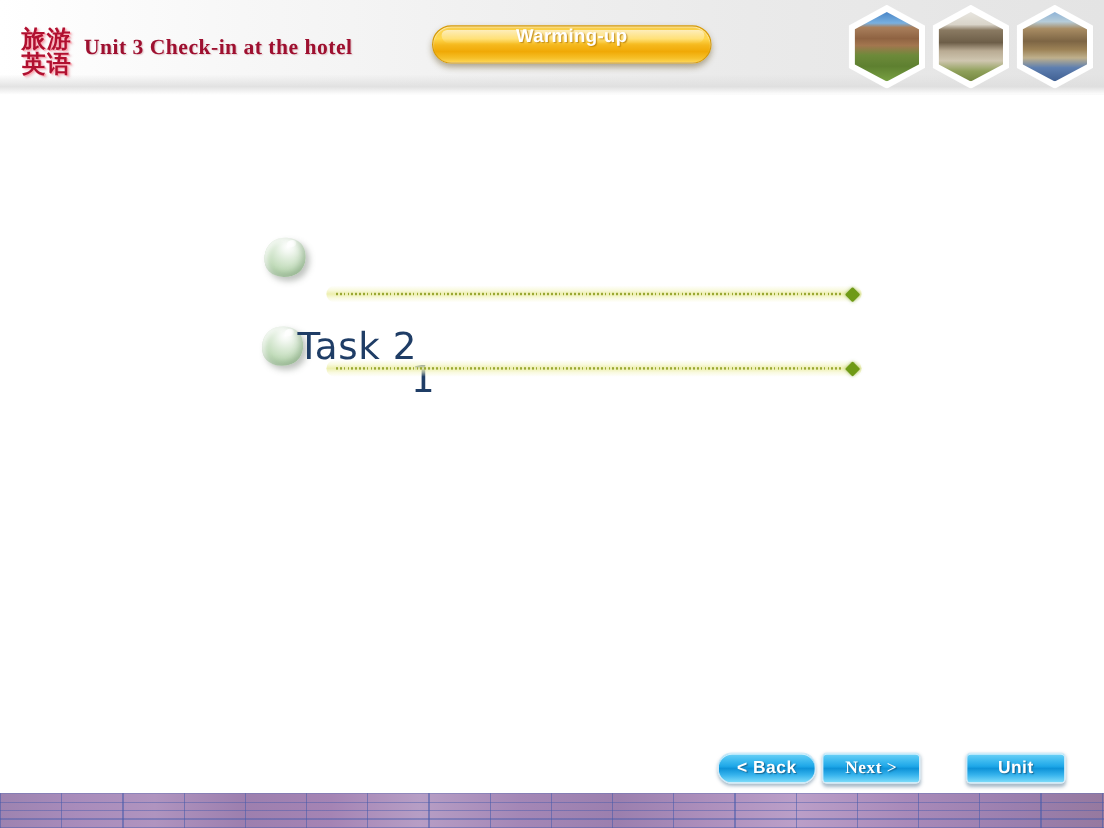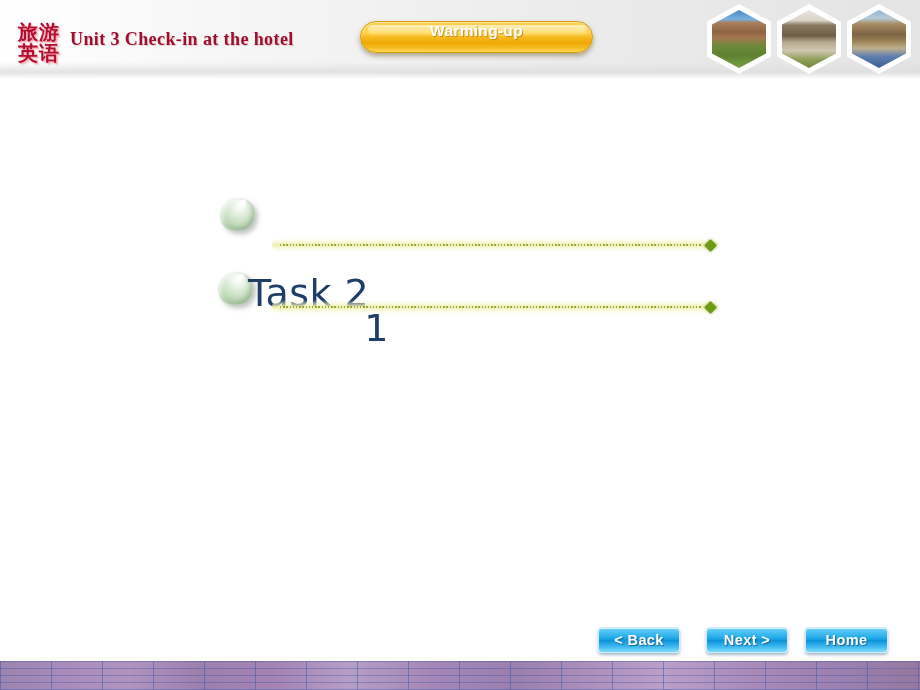--- a/index.html
+++ b/index.html
@@ -180,21 +180,21 @@
     transform:rotate(45deg);
     border-radius:1px;
     box-shadow:0 0 3px rgba(120,160,40,.7);
   }
   .rule1 { left:272px; top:238px; width:446px; }
   .rule2 { left:272px; top:300px; width:446px; }
 
   .task-title {
     position:absolute; left:248px; top:271px;
     font-family:"DejaVu Sans", sans-serif;
-    font-size:38px; font-weight:normal;
+    font-size:31px; font-weight:normal;
     color:#1f3d66;
     letter-spacing:.5px;
     white-space:nowrap;
   }
   .task-title .overlap-num {
     position:relative;
     display:inline-block;
   }
   .task-title .overlap-num .ghost {
     position:absolute; left:-5px; top:0;
@@ -217,22 +217,22 @@
     box-shadow:0 2px 3px rgba(60,100,130,.45), inset 0 1px 0 rgba(255,255,255,.7);
     display:flex; align-items:center; justify-content:center;
   }
   .navbtn span {
     font-size:14.5px; font-weight:bold;
     color:#ffffff;
     letter-spacing:.4px;
     text-shadow:1px 1px 1px rgba(20,90,130,.85);
     white-space:nowrap;
   }
-  .btn-back { left:0;   width:82px; }
-  .btn-next { left:108px; width:82px; }
+  .btn-back { left:0;   width:82px;border-radius:12px; }
+  .btn-next { left:87px; width:82px;font-family:Liberation Serif, serif; }
   .btn-home { left:207px; width:83px; }
 
   
   .footer {
     position:absolute; left:0; top:661px;
     width:920px; height:29px;
     background:linear-gradient(to right,
        #9d83b0 0%, #a98cbb 7%, #b094bf 14%,
        #9d7fae 22%, #a584b4 30%, #b79ec5 38%,
        #a487b6 47%, #9b7fae 56%, #ad8fbc 64%,
@@ -312,20 +312,20 @@
   </div>
 
   <div class="navbar">
     <div class="navbtn btn-back">
       <span>&lt; Back</span>
     </div>
     <div class="navbtn btn-next">
       <span>Next &gt;</span>
     </div>
     <div class="navbtn btn-home">
-      <span>Home</span>
+      <span>Unit</span>
     </div>
   </div>
 
   <div class="footer-top-line"></div>
   <div class="footer"></div>
 
 </div>
 
 </body></html>

